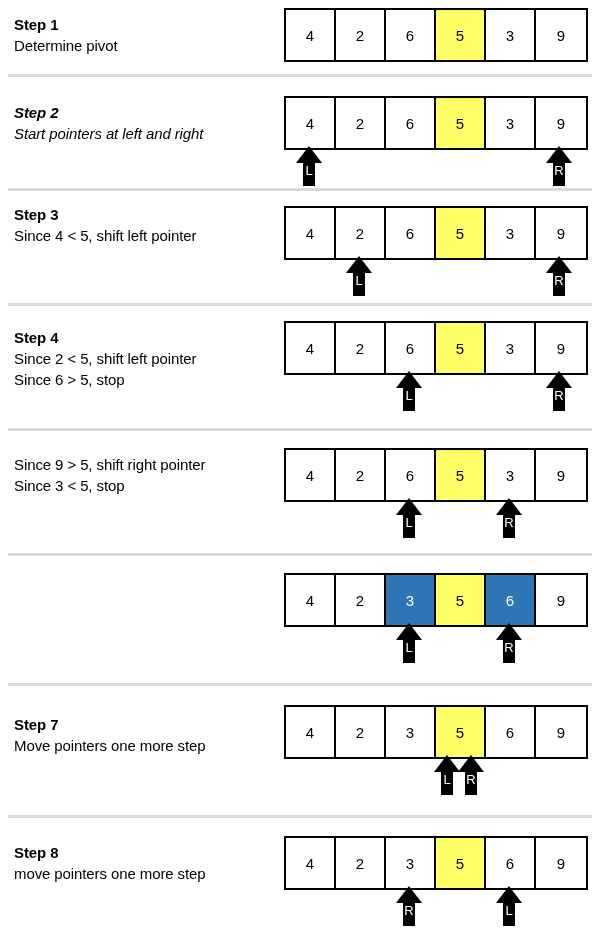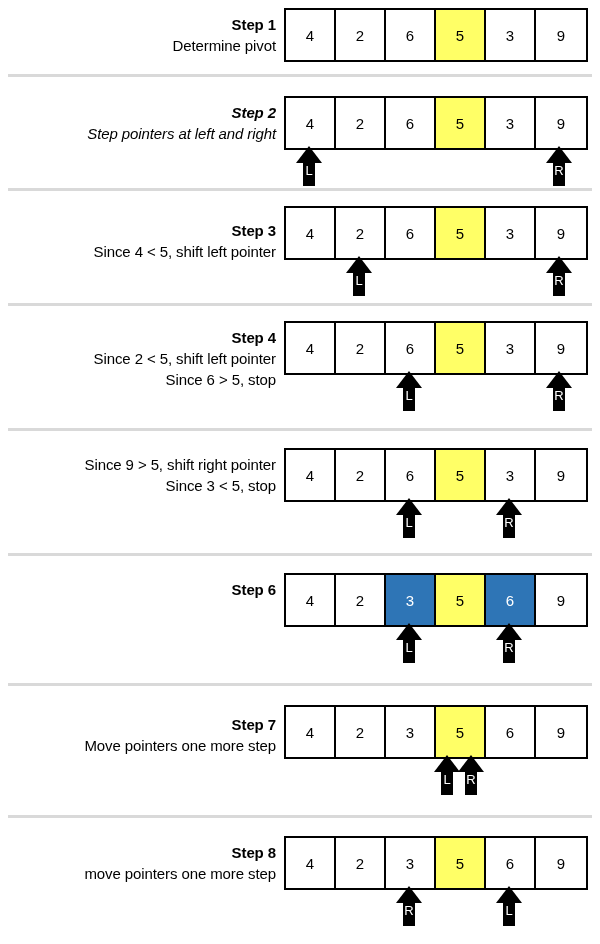--- a/index.html
+++ b/index.html
@@ -32,21 +32,20 @@
     position: absolute;
     left: 8px;
     width: 584px;
     height: 3px;
     background: #d9d9d9;
   }
   .step-text {
     position: absolute;
     left: 14px;
     width: 262px;
-    text-align: right;
   }
   .step-title {
     font-weight: bold;
     font-size: 15px;
     line-height: 21px;
     letter-spacing: -0.1px;
     white-space: nowrap;
   }
   .step-line {
     font-weight: normal;
@@ -134,21 +133,21 @@
         <div class="cell">6</div>
         <div class="cell pivot">5</div>
         <div class="cell">3</div>
         <div class="cell">9</div>
       </div>
     </div>
     <div class="step-divider" style="top: 74px;"></div>
     <div class="step" style="top: 0px;">
       <div class="step-text" style="top: 102px; font-style: italic;">
         <div class="step-title">Step 2</div>
-        <div class="step-line">Step pointers at left and right</div>
+        <div class="step-line">Start pointers at left and right</div>
       </div>
       <div class="array" style="top: 96px;">
         <div class="cell">4</div>
         <div class="cell">2</div>
         <div class="cell">6</div>
         <div class="cell pivot">5</div>
         <div class="cell">3</div>
         <div class="cell">9</div>
       </div>
       <div class="arrow" style="left: 296px; top: 146px;">
@@ -157,21 +156,21 @@
         <div class="glyph">L</div>
       </div>
       <div class="arrow" style="left: 546px; top: 146px;">
         <div class="head"></div>
         <div class="shaft"></div>
         <div class="glyph">R</div>
       </div>
     </div>
     <div class="step-divider" style="top: 188px;"></div>
     <div class="step" style="top: 0px;">
-      <div class="step-text" style="top: 220px;">
+      <div class="step-text" style="top: 204px;">
         <div class="step-title">Step 3</div>
         <div class="step-line">Since 4 &lt; 5, shift left pointer</div>
       </div>
       <div class="array" style="top: 206px;">
         <div class="cell">4</div>
         <div class="cell">2</div>
         <div class="cell">6</div>
         <div class="cell pivot">5</div>
         <div class="cell">3</div>
         <div class="cell">9</div>
@@ -234,21 +233,20 @@
       </div>
       <div class="arrow" style="left: 496px; top: 498px;">
         <div class="head"></div>
         <div class="shaft"></div>
         <div class="glyph">R</div>
       </div>
     </div>
     <div class="step-divider" style="top: 553px;"></div>
     <div class="step" style="top: 0px;">
       <div class="step-text" style="top: 579px;">
-        <div class="step-title">Step 6</div>
       </div>
       <div class="array" style="top: 573px;">
         <div class="cell">4</div>
         <div class="cell">2</div>
         <div class="cell swapped">3</div>
         <div class="cell pivot">5</div>
         <div class="cell swapped">6</div>
         <div class="cell">9</div>
       </div>
       <div class="arrow" style="left: 396px; top: 623px;">

